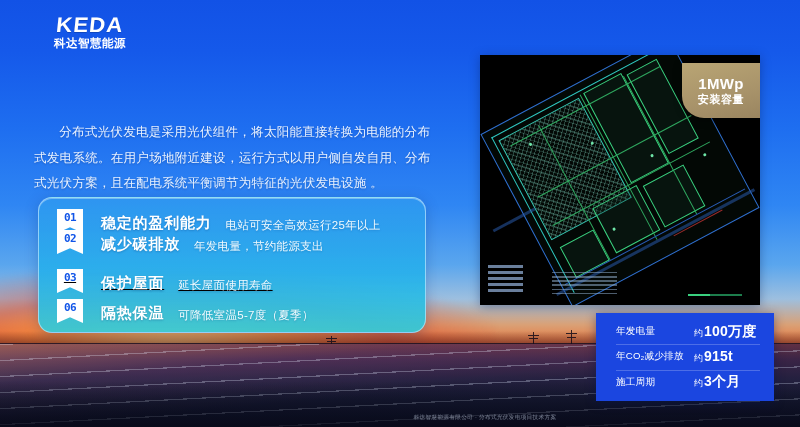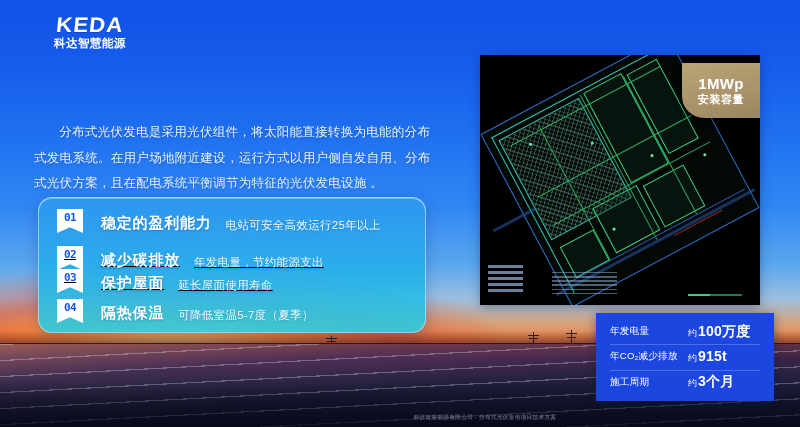--- a/index.html
+++ b/index.html
@@ -134,21 +134,21 @@
       rgba(47,150,240,.93) 0%,
       rgba(40,175,235,.93) 55%,
       rgba(46,205,220,.90) 100%);
     border:1px solid rgba(200,235,255,.65);
     box-shadow:0 3px 14px rgba(0,40,110,.25), inset 0 1px 0 rgba(255,255,255,.35);
   }
   .feat-row{
     position:absolute; left:18px; display:flex; align-items:flex-end; height:26px;
   }
   .feat-row.r1{ top:9px; }
-  .feat-row.r2{ top:46px;text-decoration:underline; }
+  .feat-row.r2{ top:30px; }
   .feat-row.r3{ top:69px;text-decoration:underline; }
   .feat-row.r4{ top:99px; }
 
   .badge{
     position:relative; width:26px; height:24px; flex:0 0 26px;
     background:#ffffff;
     clip-path:polygon(0 0, 100% 0, 100% 100%, 50% 76%, 0 100%);
     display:flex; align-items:flex-start; justify-content:center;
     padding-top:3px;
     filter:drop-shadow(0 1px 2px rgba(0,40,90,.30));
@@ -237,21 +237,21 @@
     box-shadow:0 2px 8px rgba(0,0,0,.45);
   }
   .mwp-num{ font-size:15px; font-weight:bold; line-height:1.15; letter-spacing:.3px; }
   .mwp-cap{ font-size:11px; font-weight:bold; line-height:1.2; letter-spacing:.6px; }
 
   
   .stats{
     position:absolute; left:596px; top:313px; width:178px; height:88px;
     background:#1b46e0;
     box-shadow:0 2px 10px rgba(0,20,80,.45);
-    padding:6px 14px 6px 14px;
+    padding:6px 14px 6px 20px;
   }
   .stat-row{
     position:relative;
     display:flex; align-items:center;
     height:25.3px;
   }
   .stat-row + .stat-row::before{
     content:""; position:absolute; left:0; right:0; top:0;
     height:1px; background:rgba(255,255,255,.22);
   }
@@ -323,21 +323,21 @@
     <div class="feat-row r3">
       <div class="badge">
         <span>03</span>
       </div>
       <div class="feat-title">保护屋面</div>
       <div class="feat-desc">延长屋面使用寿命</div>
     </div>
 
     <div class="feat-row r4">
       <div class="badge">
-        <span>04</span>
+        <span>06</span>
       </div>
       <div class="feat-title">隔热保温</div>
       <div class="feat-desc">可降低室温5-7度（夏季）</div>
     </div>
   </div>
 
   <div class="cad">
     <div class="cad-plan">
       <div class="cad-outline"></div>
       <div class="cad-hatch"></div>

